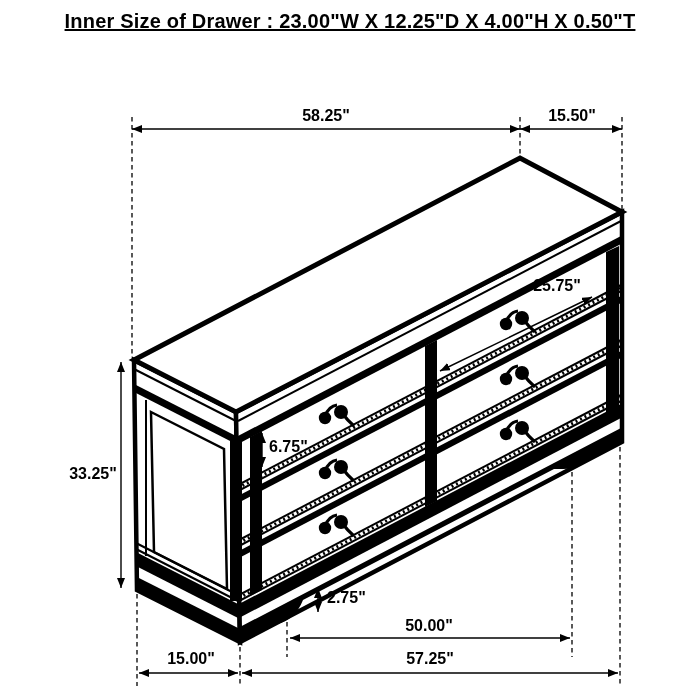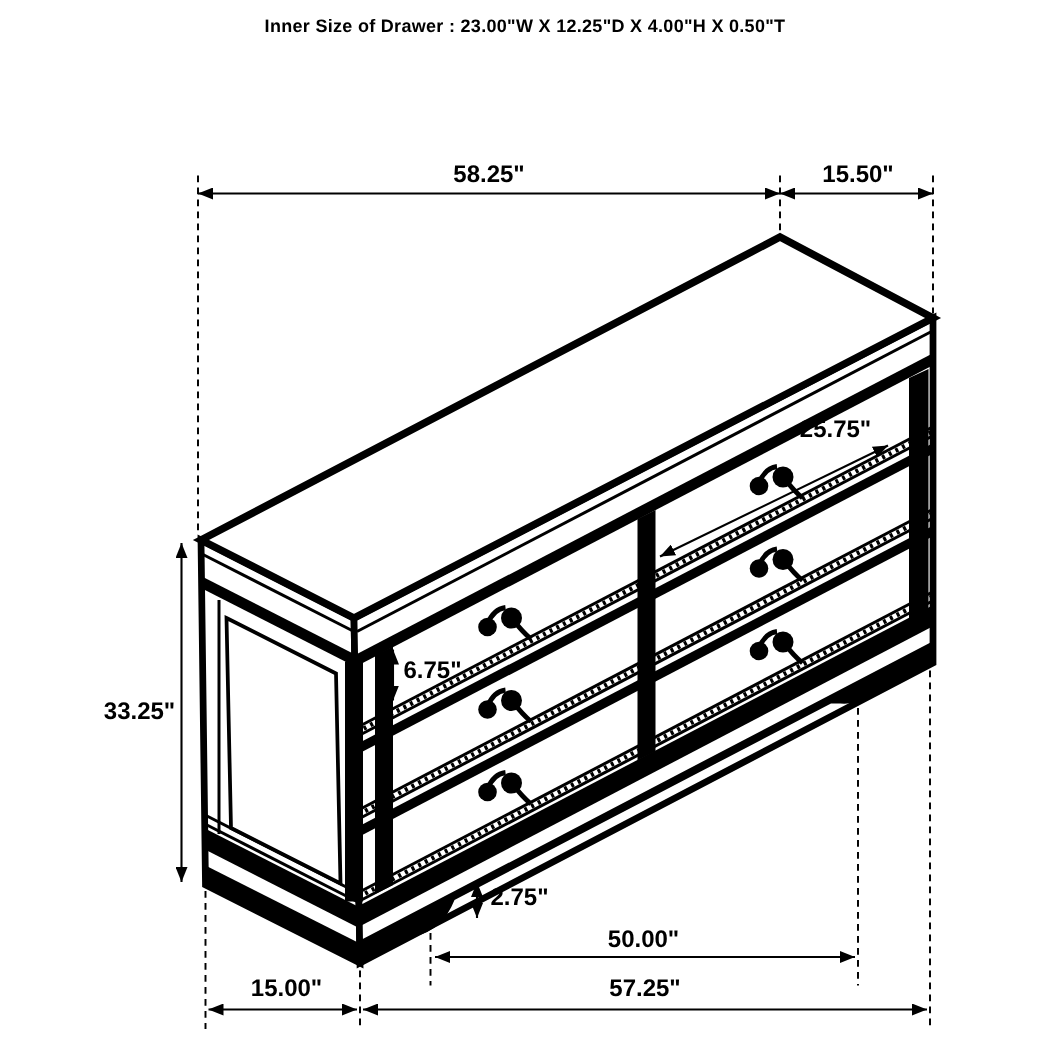--- a/index.html
+++ b/index.html
@@ -1,21 +1,22 @@
 <!DOCTYPE html>
 <html><head>
 <meta charset="utf-8">
 <style>
   html,body{margin:0;padding:0;background:#ffffff;width:700px;height:700px;overflow:hidden;}
   body{font-family:"Liberation Sans", sans-serif;}
   #stage{position:relative;width:700px;height:700px;background:#fff;}
   .title{
     position:absolute;top:10px;left:0;width:700px;
-    text-align:center;font-size:12px;font-weight:bold;color:#000;
+    text-align:center;font-size:20px;font-weight:bold;color:#000;
     letter-spacing:0.2px;
+    text-decoration:underline;
   }
   svg{position:absolute;top:0;left:0;}
   .outline{fill:#ffffff;stroke:#000000;}
   .thin{stroke:#000000;stroke-width:2;fill:none;}
   .dots{stroke:#000000;stroke-width:3;fill:none;stroke-dasharray:2 3;}
   .band{fill:#000000;stroke:none;}
   .dim{stroke:#000000;stroke-width:1.4;fill:none;}
   .ext{stroke:#000000;stroke-width:1.3;fill:none;stroke-dasharray:4.5 3.5;}
   .dimtext{font-family:"Liberation Sans", sans-serif;font-size:16px;font-weight:bold;fill:#000;}
   .pullstroke{stroke:#000;stroke-width:3.2;fill:none;}

